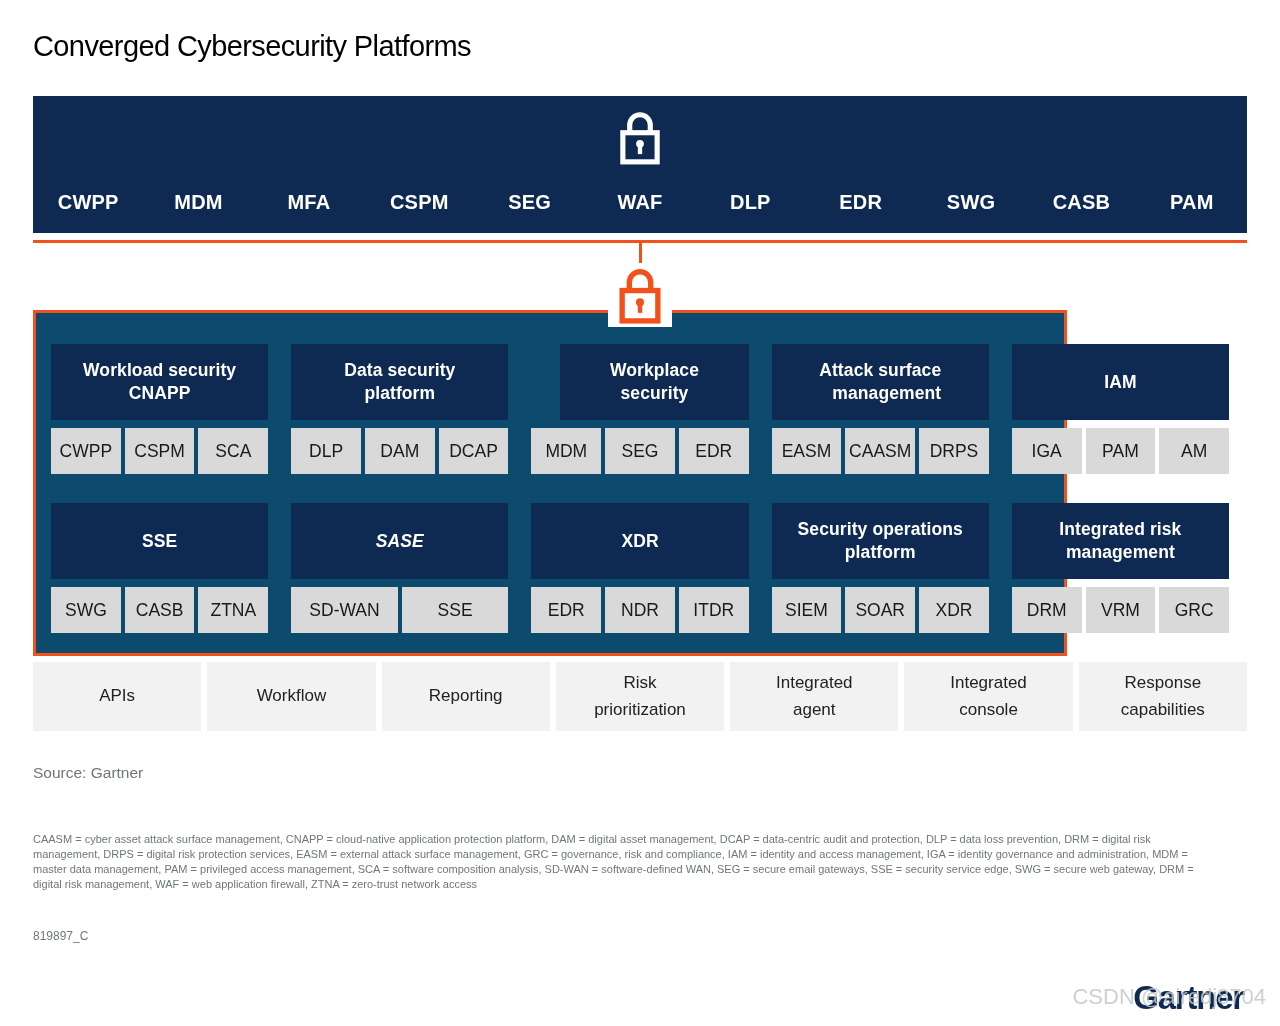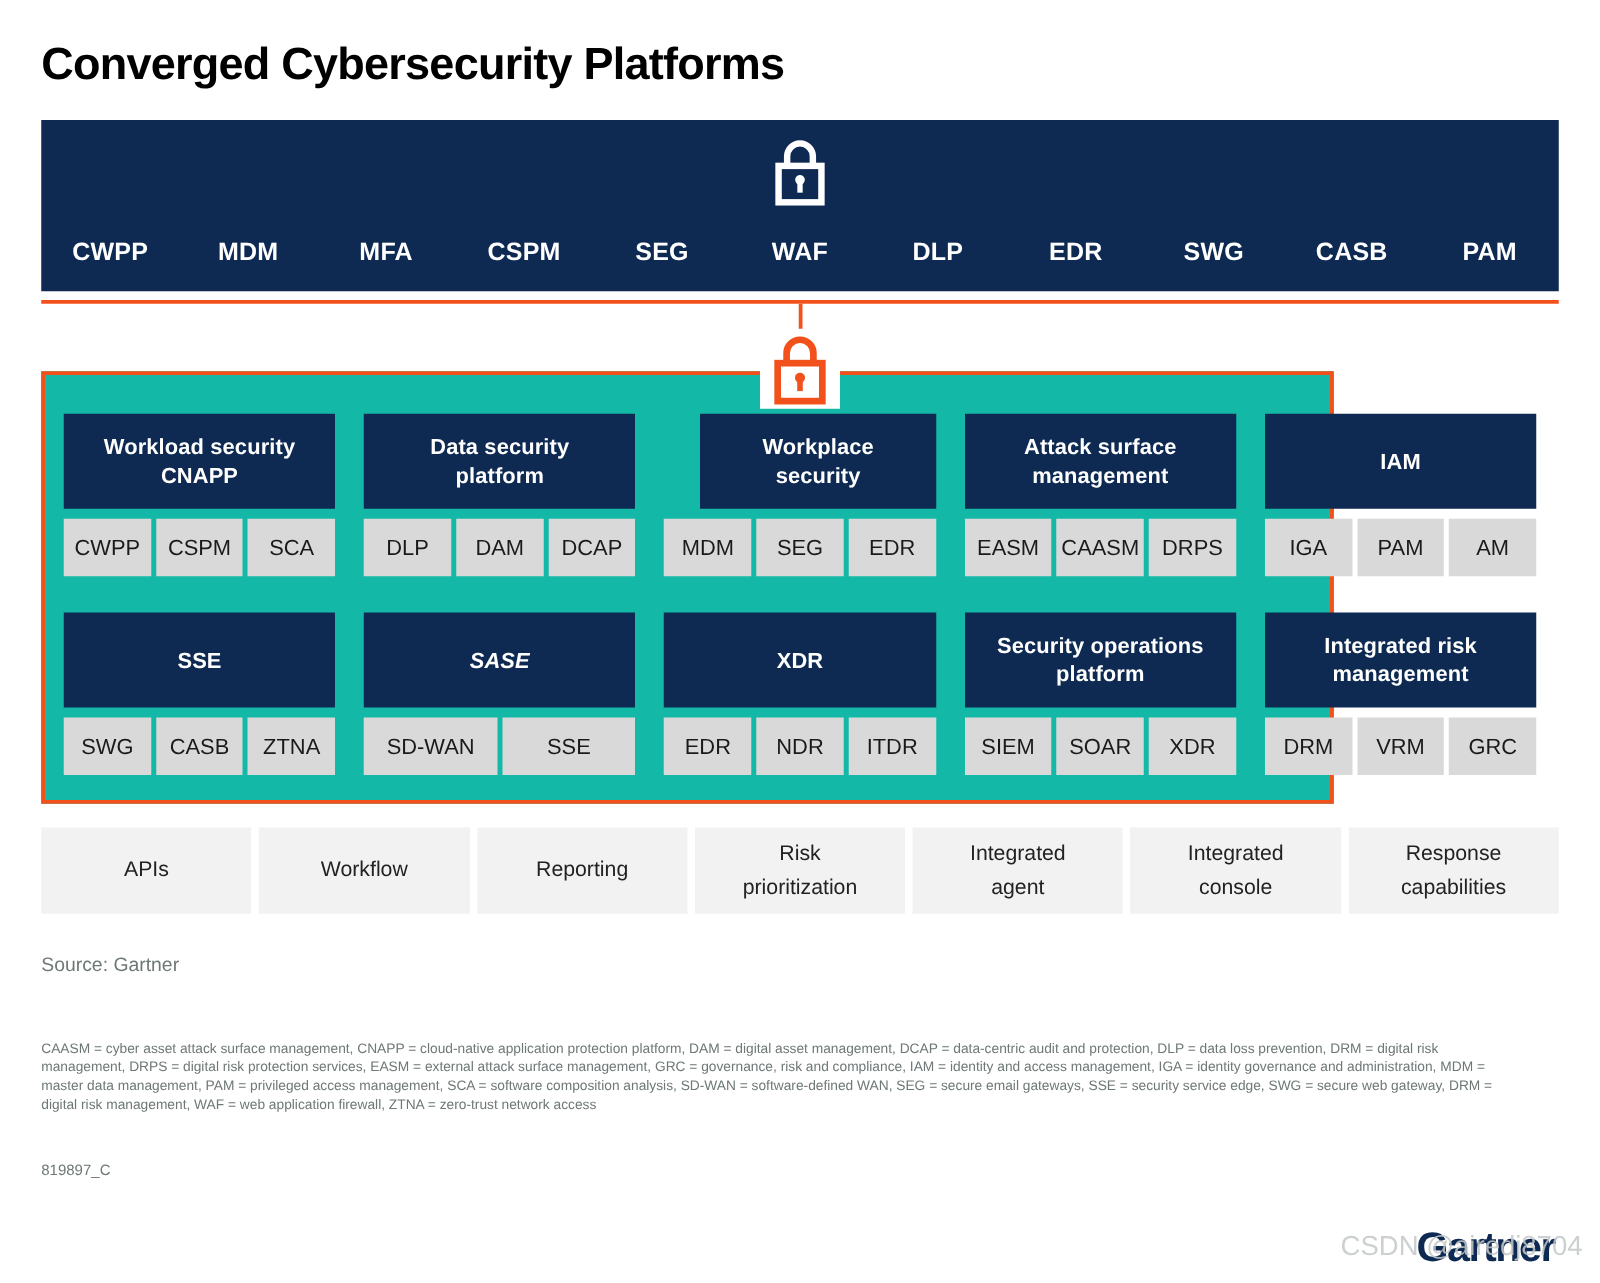--- a/index.html
+++ b/index.html
@@ -4,39 +4,39 @@
 <style>
   :root{
     --navy:#0e2a52; --orange:#f2511b; --chip-gray:#d9d9d9;
     --cap-gray:#f2f2f2; --note-gray:#6e7877; --watermark:#c5c8c8; --chip-text:#1a1a1a;
   }
   *{margin:0;padding:0;box-sizing:border-box;}
   html,body{width:1280px;height:1026px;}
   body{font-family:"Liberation Sans","DejaVu Sans",sans-serif;background:#fff;overflow:hidden;}
   .canvas{position:relative;width:1280px;height:1026px;background:#fff;}
 
-  .page-title{position:absolute;left:33px;top:30px;font-size:36px;font-weight:bold;
+  .page-title{position:absolute;left:33px;top:30px;font-size:29px;font-weight:normal;
     letter-spacing:-0.6px;color:#000;}
 
   
   .topbar{position:absolute;left:33px;top:96px;width:1214px;height:137px;background:var(--navy);
     display:flex;align-items:flex-end;}
   .topbar-cell{flex:1;text-align:center;color:#fff;font-weight:bold;font-size:20px;
     padding-bottom:19px;letter-spacing:0.2px;}
   .topbar-lock{position:absolute;left:583px;top:12px;width:48px;height:58px;}
 
   
   .orange-line{position:absolute;left:33px;top:240px;width:1214px;height:3px;background:var(--orange);}
   .orange-tick{position:absolute;left:639px;top:243px;width:3px;height:25px;background:var(--orange);}
   .orange-lock-wrap{position:absolute;left:608px;top:263px;width:64px;height:64px;background:#fff;
     display:flex;align-items:center;justify-content:center;z-index:3;}
 
   
-  .converged-box{position:absolute;left:33px;top:297px;width:1034px;height:346px;
-    border:3px solid var(--orange);background:#14b8a6;}
+  .converged-box{position:absolute;left:33px;top:310px;width:1034px;height:346px;
+    border:3px solid var(--orange);background:#0c4a6e;}
   .group-row{position:absolute;left:15px;width:1178px;display:flex;gap:23px;}
   .group-row.row-1{top:31px;}
   .group-row.row-2{top:190px;}
   .group{flex:1;display:flex;flex-direction:column;}
   .group-header{height:76px;background:var(--navy);color:#fff;font-weight:bold;font-size:17.5px;
     display:flex;align-items:center;justify-content:center;text-align:center;
     white-space:pre-line;line-height:1.3;letter-spacing:0.1px;}
   .group-items{display:flex;gap:4px;margin-top:8px;}
   .chip{flex:1;height:46px;background:var(--chip-gray);color:var(--chip-text);font-size:17.5px;
     display:flex;align-items:center;justify-content:center;text-align:center;}
@@ -124,21 +124,21 @@
       <div class="group">
         <div class="group-header" style="white-space: pre-line; margin-left: 29px;">Workplace
 security</div>
         <div class="group-items">
           <div class="chip">MDM</div>
           <div class="chip">SEG</div>
           <div class="chip">EDR</div>
         </div>
       </div>
       <div class="group">
-        <div class="group-header" style="white-space: pre-line;">Attack surface
+        <div class="group-header" style="white-space: pre-line; text-align: right;">Attack surface
 management</div>
         <div class="group-items">
           <div class="chip">EASM</div>
           <div class="chip">CAASM</div>
           <div class="chip">DRPS</div>
         </div>
       </div>
       <div class="group">
         <div class="group-header" style="white-space: pre-line;">IAM</div>
         <div class="group-items">

